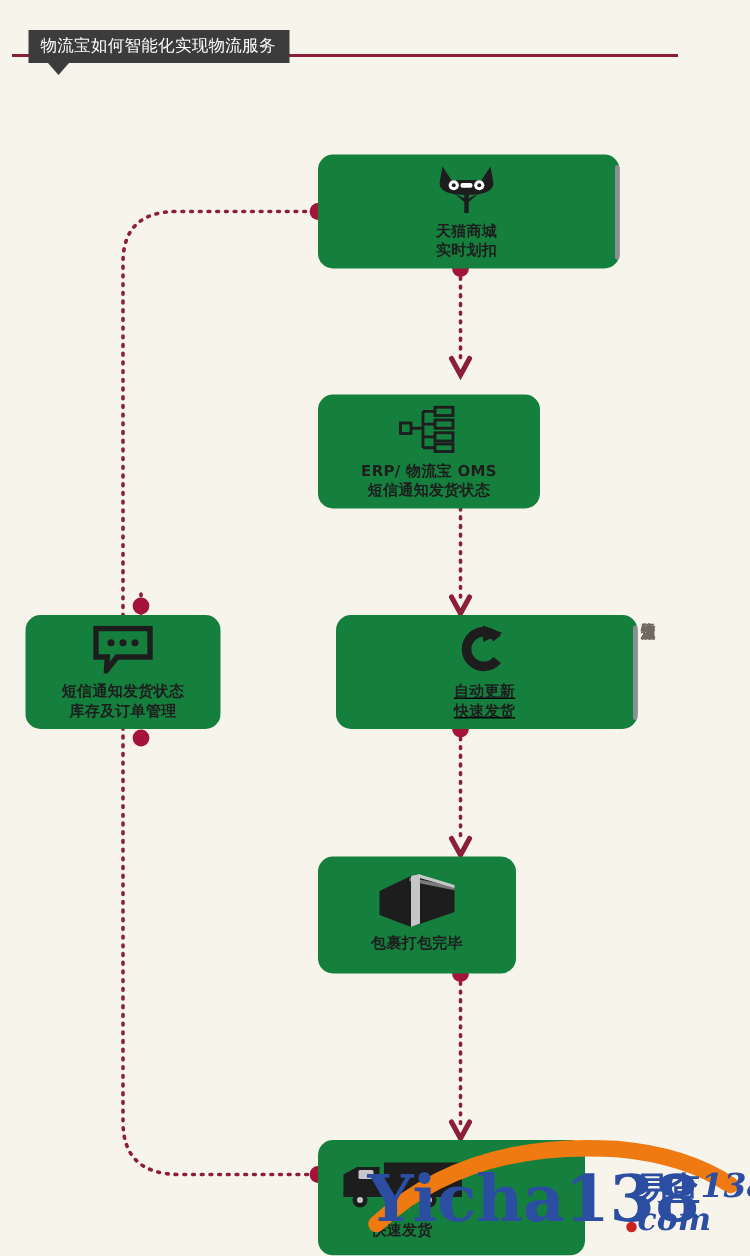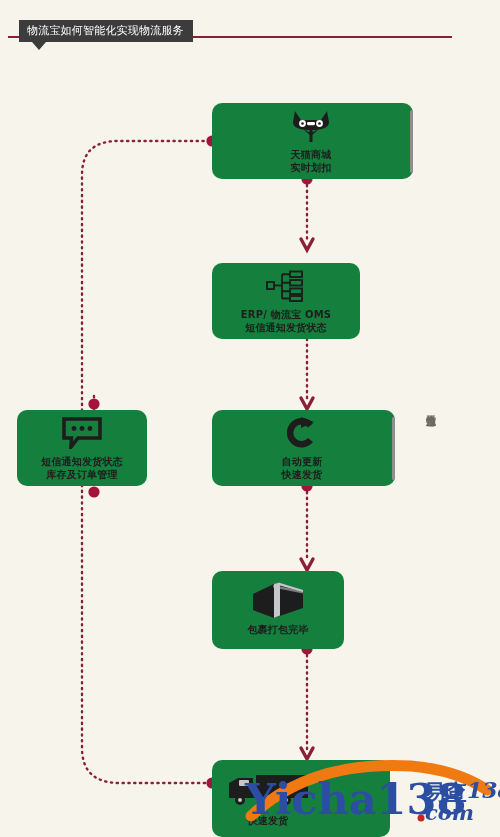--- a/index.html
+++ b/index.html
@@ -87,21 +87,21 @@
     align-items: center;
     justify-content: center;
     height: 34px;
   }
   .icon svg { display: block; }
 
   
   #node-channels { left: 212px; top: 103px; width: 201px; height: 76px; }
   #node-erp      { left: 212px; top: 263px; width: 148px; height: 76px; }
   #node-sms      { left: 17px;  top: 410px; width: 130px; height: 76px; }
-  #node-auto     { left: 212px; top: 410px; width: 183px; height: 76px; }
+  #node-auto     { left: 224px; top: 410px; width: 201px; height: 76px; text-decoration: underline; }
   #node-pack     { left: 212px; top: 571px; width: 132px; height: 78px; font-family: Liberation Serif, serif; }
   #node-ship     { left: 212px; top: 760px; width: 178px; height: 77px; }
 
   
   #side-label {
     position: absolute;
     left: 421px; top: 408px;
     width: 16px;
     font-size: 9.5px;
     font-weight: bold;

